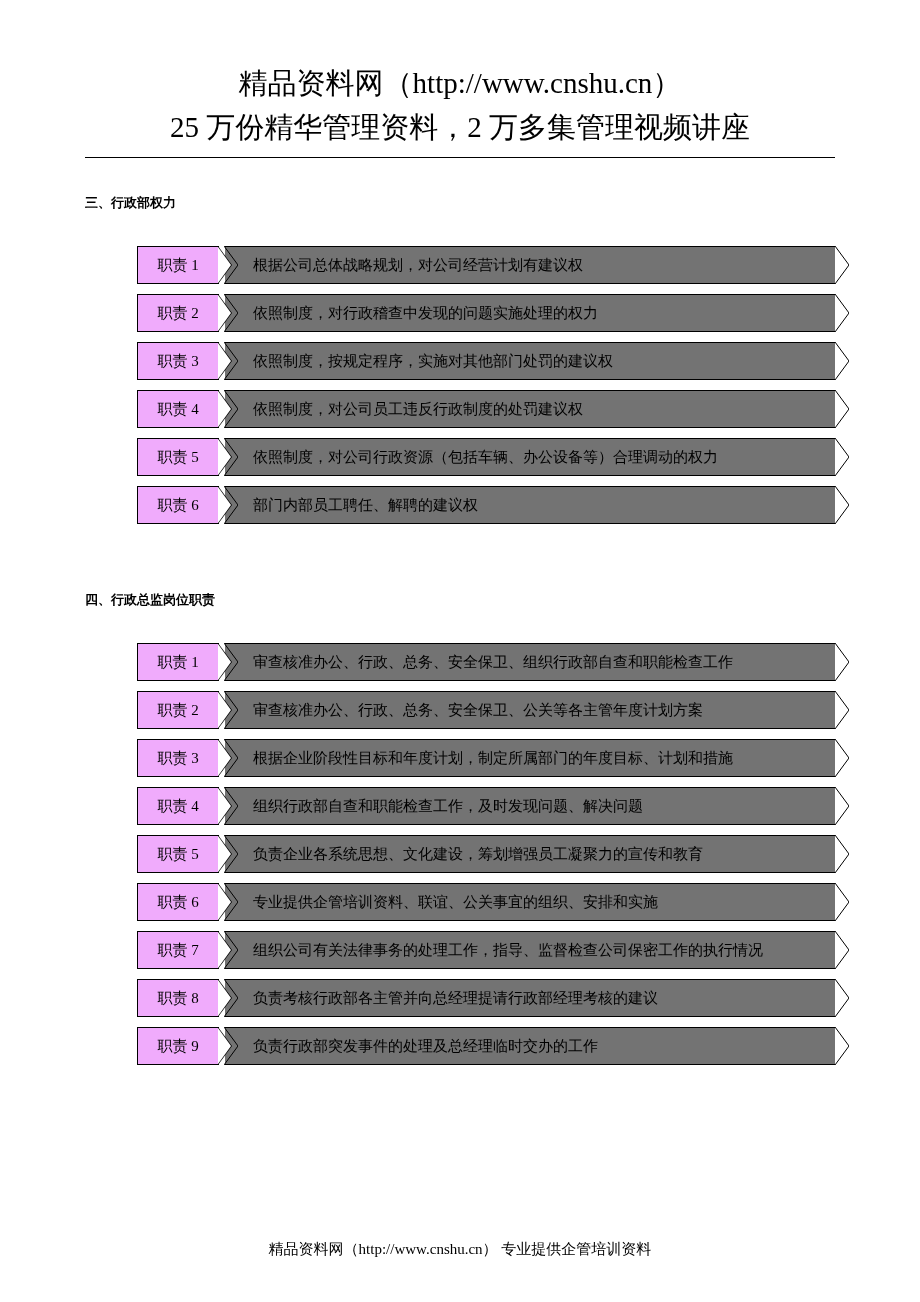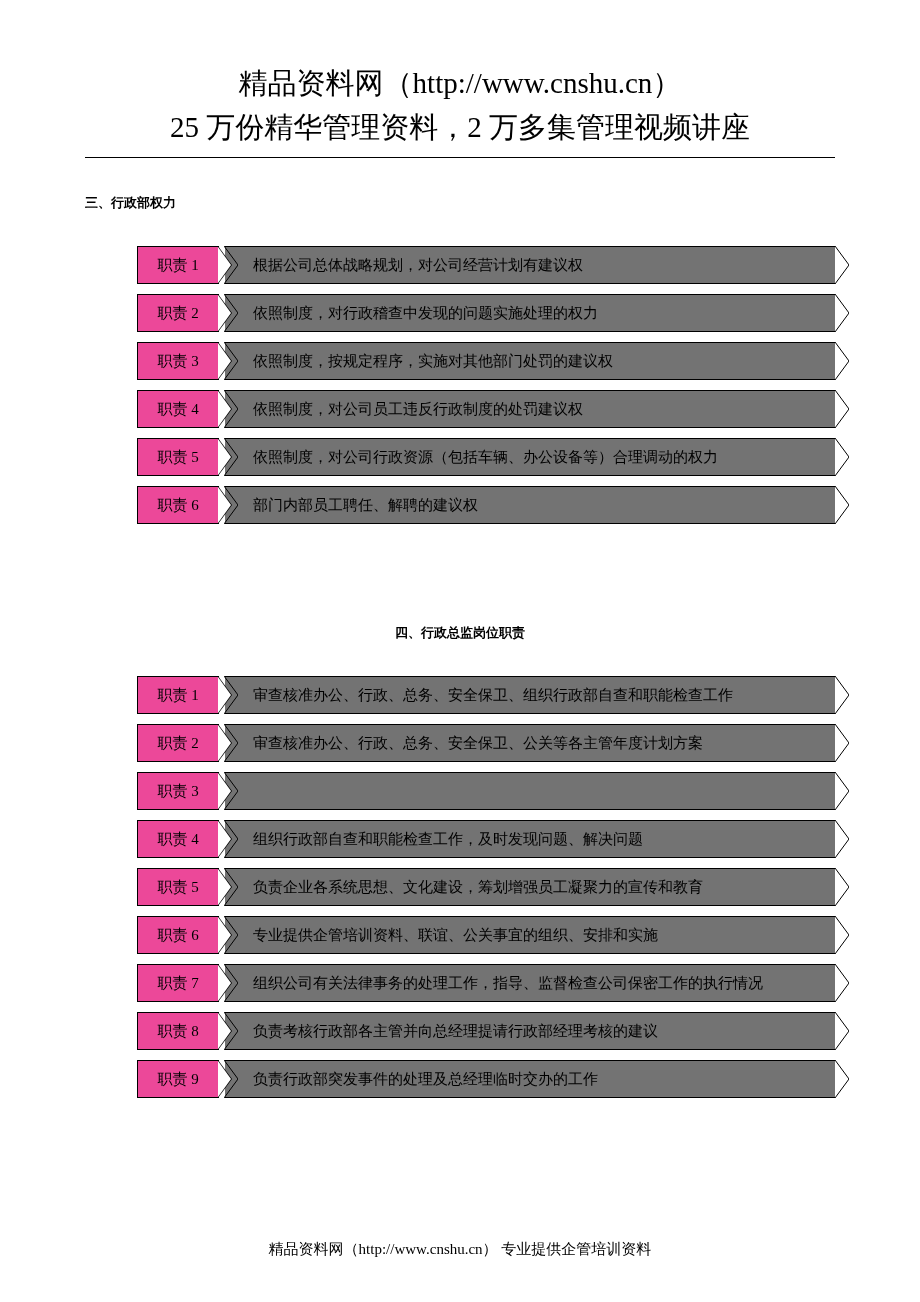--- a/index.html
+++ b/index.html
@@ -24,39 +24,39 @@
   }
   .content {
     padding: 0 85px;
   }
   .section-heading {
     font-weight: bold;
     font-size: 13px;
     margin-top: 36px;
     margin-bottom: 34px;
   }
-  .section-heading.lower { margin-top: 100px; text-align: center; }
+  .section-heading.lower { margin-top: 67px; }
   .rows {
     margin-left: 52px;
   }
   .row {
     display: flex;
     align-items: stretch;
     height: 38px;
     margin-bottom: 10px;
   }
   .tag {
     flex: 0 0 82px;
     position: relative;
     border: 1px solid #000;
     display: flex;
     align-items: center;
     justify-content: center;
     font-size: 15px;
-    background: #ec4899;
+    background: #f0abfc;
   }
   .tag::after {
     content: "";
     position: absolute;
     right: -14px;
     top: -1px;
     width: 0; height: 0;
     border-top: 19px solid transparent;
     border-bottom: 19px solid transparent;
     border-left: 14px solid #000;
@@ -230,20 +230,21 @@
           </svg>
         </div>
       </div>
       <div class="row">
         <div class="tag">职责 3</div>
         <div class="gap"></div>
         <div class="desc">
           <svg class="desc-chev-left" viewBox="0 0 14 38">
             <polyline points="0,0 14,19 0,38" fill="none" stroke="#000" stroke-width="1"></polyline>
           </svg>
+          <span>根据企业阶段性目标和年度计划，制定所属部门的年度目标、计划和措施</span>
           <svg class="desc-chev-right" viewBox="0 0 14 38">
             <polyline points="0,0 14,19 0,38" fill="none" stroke="#000" stroke-width="1"></polyline>
           </svg>
         </div>
       </div>
       <div class="row">
         <div class="tag">职责 4</div>
         <div class="gap"></div>
         <div class="desc">
           <svg class="desc-chev-left" viewBox="0 0 14 38">

